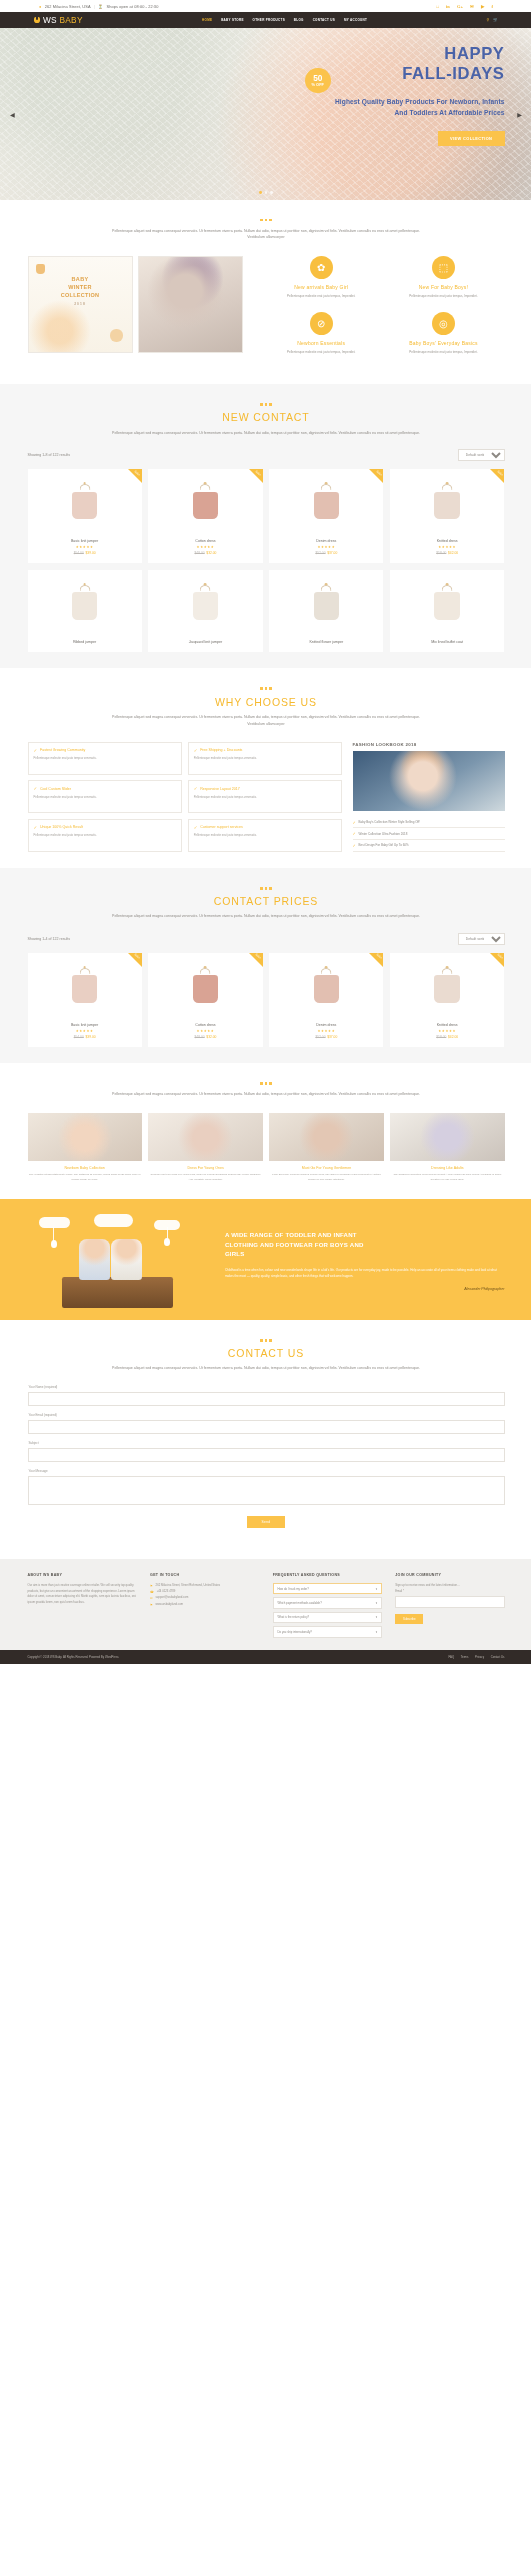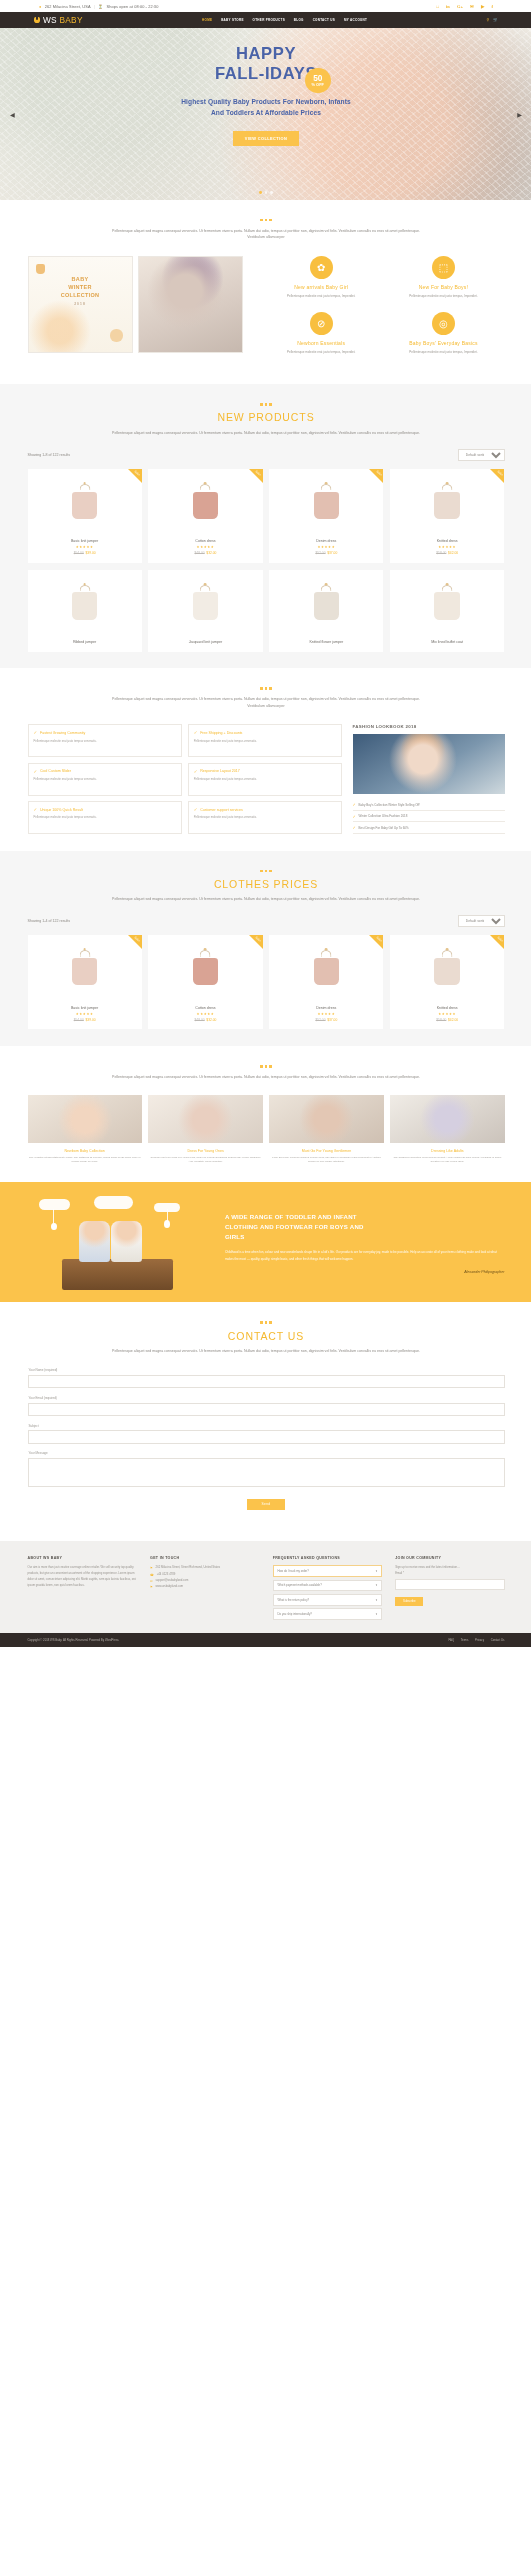--- a/index.html
+++ b/index.html
@@ -48,21 +48,21 @@
       radial-gradient(circle at 20% 20%, rgba(205,212,200,.6) 0 18%, rgba(205,212,200,0) 45%),
       linear-gradient(160deg,#e9eae2 0%,#f2efe8 35%,#ece7df 60%,#e5ded6 100%);
   }
   .hero:before{
     content:""; position:absolute; inset:0;
     background:
       repeating-linear-gradient(42deg, rgba(255,255,255,.35) 0 1.1px, rgba(255,255,255,0) 1.1px 5px),
       repeating-linear-gradient(-38deg, rgba(255,255,255,.28) 0 1.1px, rgba(255,255,255,0) 1.1px 6.1px);
     opacity:.8;
   }
-  .hero-inner{ position:relative; z-index:2; width:477px; margin:0 auto; padding-top:16.6px; text-align:center;}
+  .hero-inner{ position:relative; z-index:2; width:477px; margin:0 auto; padding-top:16.6px; text-align:right;}
   .hero h1 { font-family:"Liberation Sans", sans-serif; color:#4a63a8; font-weight:bold;
              font-size:16.6px; line-height:1.18; letter-spacing:0.6px; }
   .hero p.sub { margin-top:12.2px; color:#4a63a8; font-size:6.6px; line-height:1.7; font-weight:bold; letter-spacing:0.1px;}
   .hero .btn { display:inline-block; margin-top:13.3px; background:#fbc34b; color:#fff;
                font-size:3.9px; font-weight:bold; letter-spacing:0.4px; padding:5px 12.2px;}
   .sale-badge{ position:absolute; left:calc(50% + 39px); top:40px; width:25.5px; height:25.5px; border-radius:50%;
       background:#fbc34b; color:#fff; display:flex; flex-direction:column; align-items:center;
       justify-content:center; font-weight:bold; z-index:3;}
   .sale-badge .big{ font-size:8.3px; line-height:1;}
   .sale-badge .small{ font-size:3.9px; }
@@ -338,21 +338,21 @@
 </section>
 
 <section class="sec gray">
   <div class="wrap">
     <div class="sec-head">
       <div class="dots3">
           <i></i>
           <i></i>
           <i></i>
         </div>
-      <h2 class="sec-title">NEW PRODUCTS</h2>
+      <h2 class="sec-title">NEW CONTACT</h2>
       <p class="sec-sub">Pellentesque aliquet sed magna consequat venenatis. Ut fermentum viverra porta. Nullam dui odio, tempus ut porttitor non, dignissim vel felis. Vestibulum convallis eu eros sit amet pellentesque.</p>
     </div>
     <div class="shop-bar">
       <span>Showing 1-8 of 122 results</span>
       <select>
         <option>Default sorting</option>
       </select>
     </div>
     <div class="prod-grid" id="np-grid">
         <div class="prod">
@@ -476,20 +476,21 @@
 </section>
 
 <section class="sec">
   <div class="wrap">
     <div class="sec-head">
       <div class="dots3">
           <i></i>
           <i></i>
           <i></i>
         </div>
+      <h2 class="sec-title">WHY CHOOSE US</h2>
       <p class="sec-sub">Pellentesque aliquet sed magna consequat venenatis. Ut fermentum viverra porta. Nullam dui odio, tempus ut porttitor non, dignissim vel felis. Vestibulum convallis eu eros sit amet pellentesque. Vestibulum ullamcorper</p>
     </div>
     <div class="why-row">
       <div class="why-left" id="why-grid">
           <div class="why-card">
             <h6><span class="chk">✓</span>Fastest Growing Community</h6>
             <p>Pellentesque molestie erat justo tempus venenatis.</p>
           </div>
           <div class="why-card">
             <h6><span class="chk">✓</span>Free Shipping + Discounts</h6>
@@ -535,21 +536,21 @@
 </section>
 
 <section class="sec gray">
   <div class="wrap">
     <div class="sec-head">
       <div class="dots3">
           <i></i>
           <i></i>
           <i></i>
         </div>
-      <h2 class="sec-title">CLOTHES PRICES</h2>
+      <h2 class="sec-title">CONTACT PRICES</h2>
       <p class="sec-sub">Pellentesque aliquet sed magna consequat venenatis. Ut fermentum viverra porta. Nullam dui odio, tempus ut porttitor non, dignissim vel felis. Vestibulum convallis eu eros sit amet pellentesque.</p>
     </div>
     <div class="shop-bar">
       <span>Showing 1-4 of 122 results</span>
       <select>
         <option>Default sorting</option>
       </select>
     </div>
     <div class="prod-grid" id="sp-grid">
         <div class="prod">

